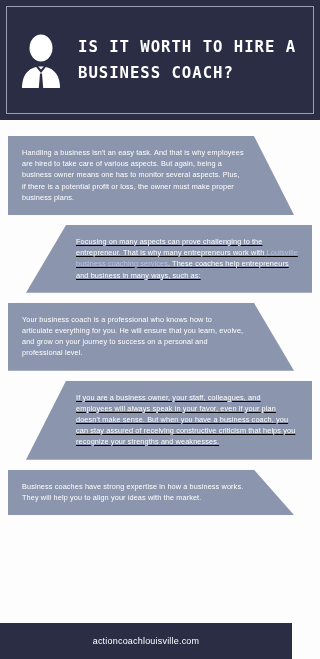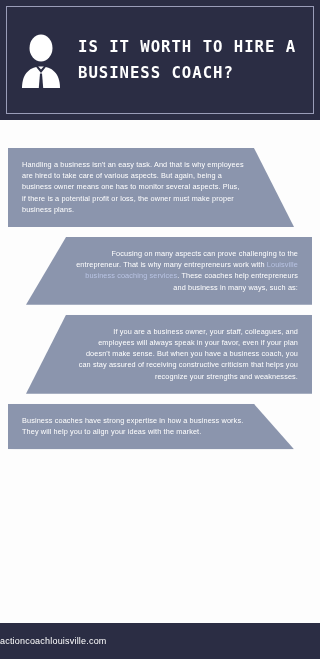--- a/index.html
+++ b/index.html
@@ -66,21 +66,21 @@
     text-transform: uppercase;
     white-space: nowrap;
     transform: scaleX(0.95);
     transform-origin: left center;
   }
 
   
   .blocks {
     position: relative;
     width: 320px;
-    padding-top: 28px;
+    padding-top: 16px;
     background: #fdfdfd;
   }
 
   .block-row {
     position: relative;
     width: 320px;
     margin-bottom: 10px;
   }
 
   .block {
@@ -98,47 +98,47 @@
     padding-right: 50px;
     text-align: left;
   }
 
   
   .block.right {
     margin-left: 26px;
     margin-right: 8px;
     clip-path: polygon(14% 0, 100% 0, 100% 100%, 0 100%);
     padding-left: 50px;
-    text-align: right;
+    text-decoration: underline;
   }
 
   .block-text {
     color: #ffffff;
     font-size: 7.3px;
     line-height: 11.2px;
     font-family: "Liberation Sans", sans-serif;
     letter-spacing: 0.12px;
   }
 
   .block-link {
     color: #b9c4e4;
     text-decoration: none;
   }
 
   
   .footer {
     position: absolute;
     left: 0;
     bottom: 0;
-    width: 320px;
+    width: 292px;
     height: 36px;
     background: #2b2d44;
     display: flex;
     align-items: center;
-    justify-content: flex-start;
+    justify-content: center;
   }
   .footer-text {
     color: #ffffff;
     font-size: 9px;
     letter-spacing: 0.2px;
     font-family: "Liberation Sans", sans-serif;
   }
 </style>
 </head>
 <body>
@@ -173,20 +173,25 @@
     </div>
 
     <div class="block-row">
       <div class="block right">
         <div class="block-text"><span>Focusing on many aspects can prove challenging to the entrepreneur. That is why many entrepreneurs work with </span><a class="block-link" href="#">Louisville business coaching services</a><span>. These coaches help entrepreneurs and business in many ways, such as:</span></div>
       </div>
     </div>
 
 
 
+    <div class="block-row">
+      <div class="block left">
+        <div class="block-text">Your business coach is a professional who knows how to articulate everything for you. He will ensure that you learn, evolve, and grow on your journey to success on a personal and professional level.</div>
+      </div>
+    </div>
 
     <div class="block-row">
       <div class="block right">
         <div class="block-text">If you are a business owner, your staff, colleagues, and employees will always speak in your favor, even if your plan doesn't make sense. But when you have a business coach, you can stay assured of receiving constructive criticism that helps you recognize your strengths and weaknesses.</div>
       </div>
     </div>
 
     <div class="block-row">
       <div class="block left">
         <div class="block-text">Business coaches have strong expertise in how a business works. They will help you to align your ideas with the market.</div>

